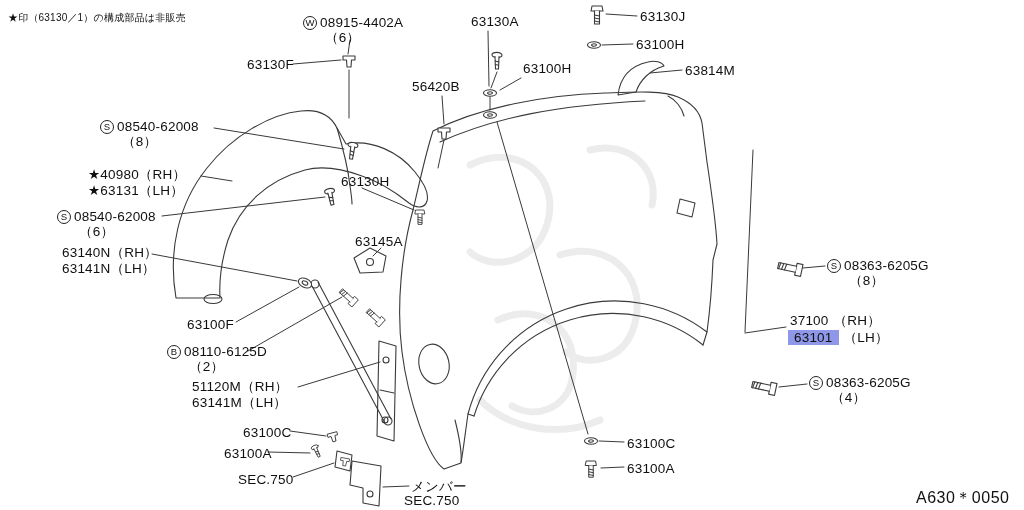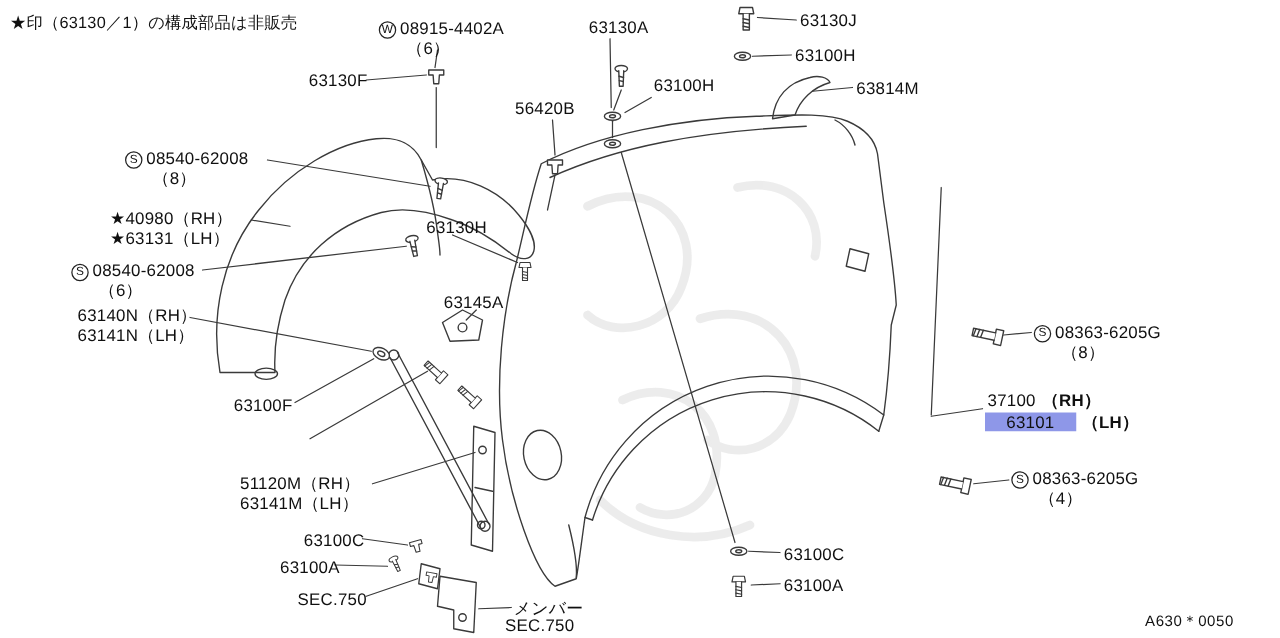--- a/index.html
+++ b/index.html
@@ -25,24 +25,24 @@
   .circ {
     display:inline-block;
     width:14px; height:14px;
     border:1.2px solid #222;
     border-radius:50%;
     font-size:9.5px; line-height:12px;
     text-align:center;
     vertical-align:1px;
     margin-right:3px;
   }
-  .hl { background:#8e97e8; padding:0 17px; }
-  .suffix { margin-left:5px;font-weight:bold; }
-  .note { font-size:13px; }
-  .ref { font-size:12px; letter-spacing:.5px; }
+  .hl { background:#8e97e8; padding:0 6px; }
+  .suffix { margin-left:5px; }
+  .note { font-size:10px; }
+  .ref { font-size:16px; letter-spacing:.5px; }
 </style>
 </head>
 <body>
 
 <div class="stage">
 
   <svg class="diagram" width="1024" height="510" viewBox="0 0 1024 510">
     <defs>
       <g id="boltv">
         <path d="M -5,-10 L 5,-10 L 6,-5 L -6,-5 Z"></path>
@@ -239,20 +239,26 @@
 
   <div class="lbl" style="left:187px;top:317px">63100F</div>
 
   <div class="lbl" style="left:790px;top:313px">
     <span>37100</span><span class="suffix">（RH）</span>
   </div>
   <div class="lbl" style="left:788px;top:330px">
     <span class="hl">63101</span><span class="suffix">（LH）</span>
   </div>
 
+  <div class="lbl" style="left:167px;top:344px">
+    <div>
+      <span class="circ">B</span><span>08110-6125D</span>
+    </div>
+    <div class="qty">（2）</div>
+  </div>
 
   <div class="lbl" style="left:192px;top:379px">51120M（RH）</div>
   <div class="lbl" style="left:192px;top:395px">63141M（LH）</div>
 
   <div class="lbl" style="left:809px;top:375px">
     <div>
       <span class="circ">S</span><span>08363-6205G</span>
     </div>
     <div class="qty">（4）</div>
   </div>

